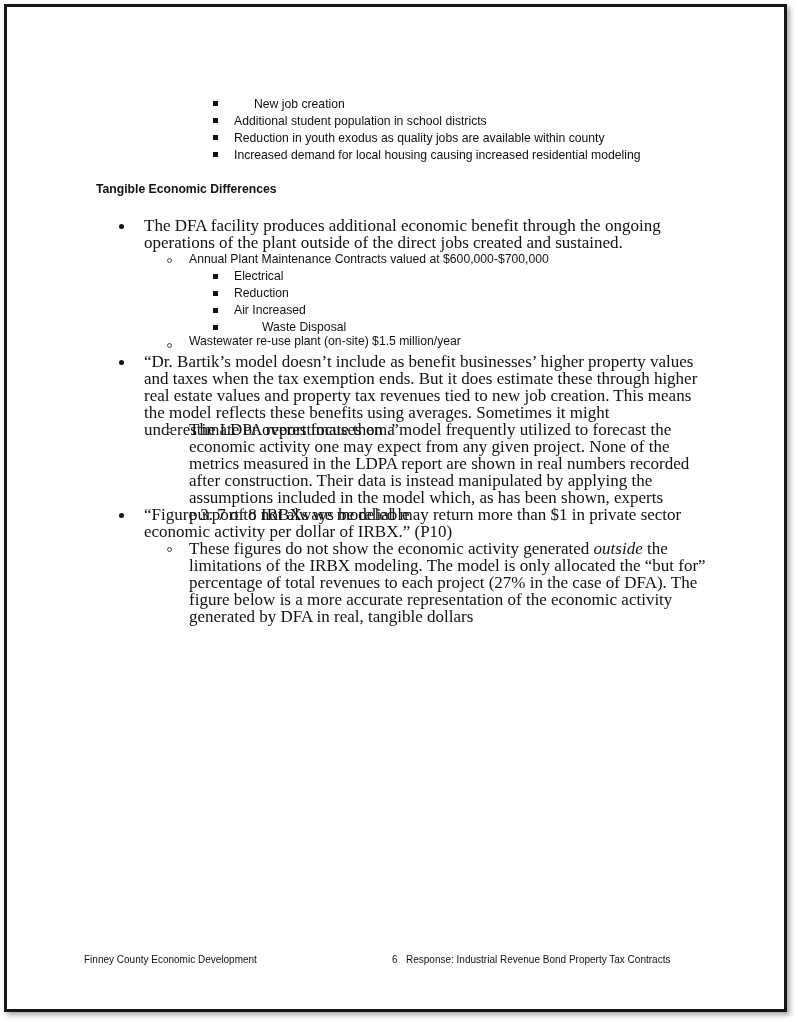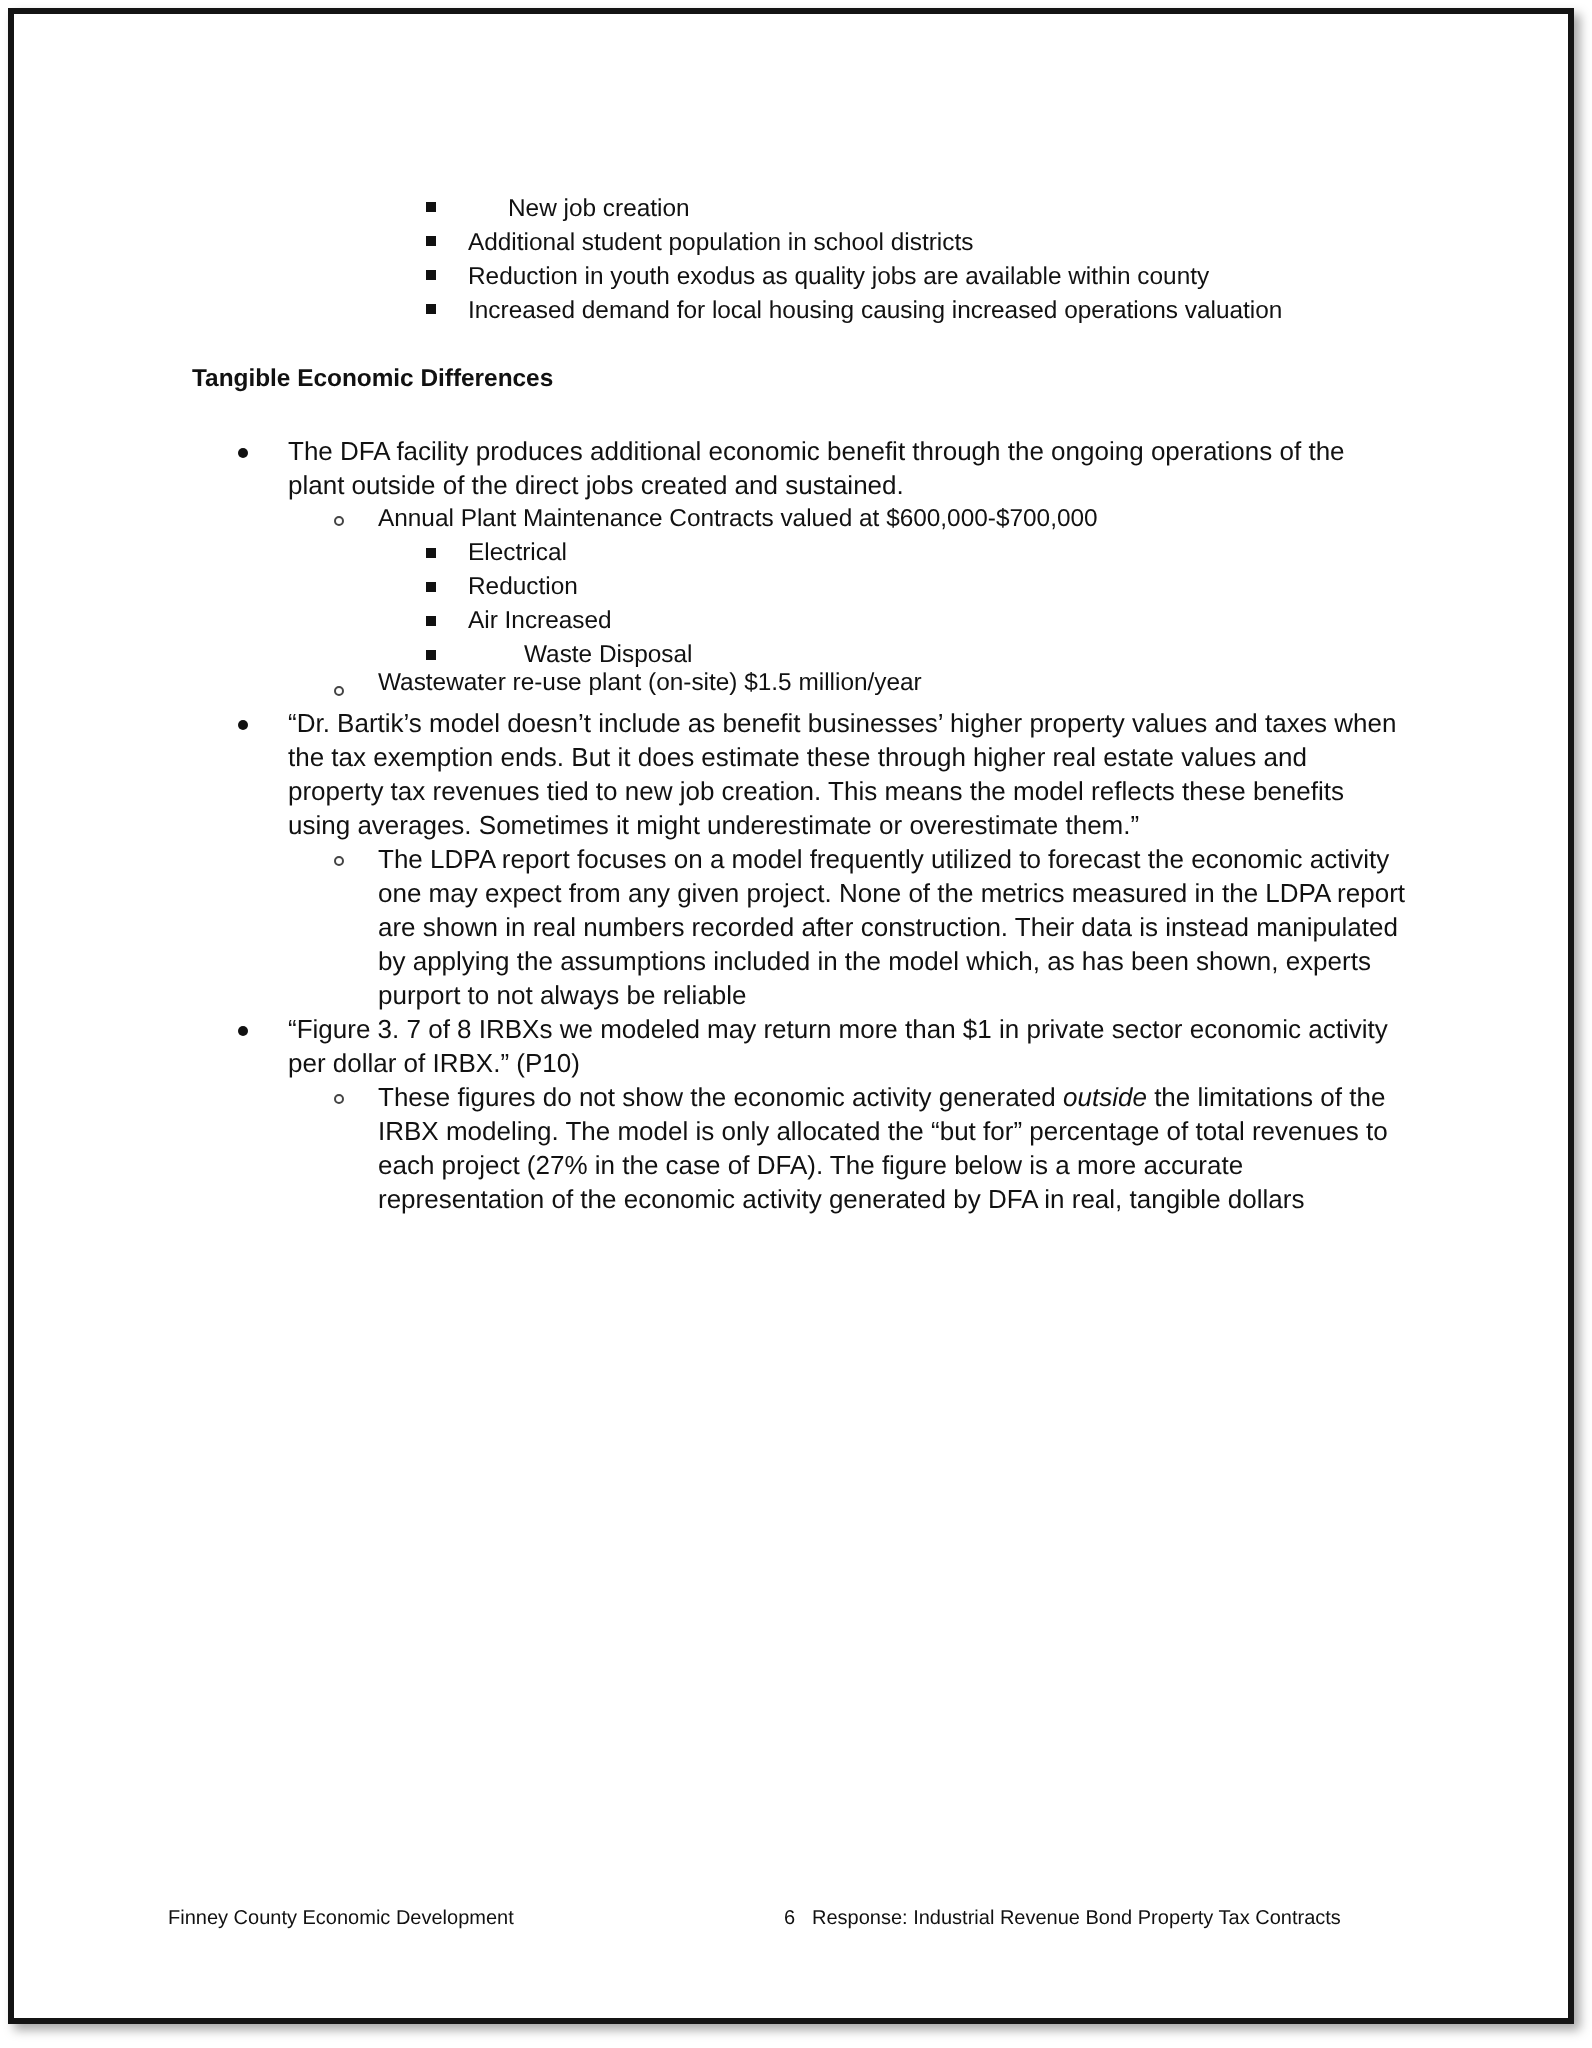--- a/index.html
+++ b/index.html
@@ -6,42 +6,42 @@
     body {
       width: 796px; height: 1024px; background: #ffffff; position: relative; overflow: hidden;
       font-family: "Liberation Sans", sans-serif; color: #111;
     }
     .page {
       position: absolute; left: 4px; top: 4px; width: 783px; height: 1008px;
       border: 3px solid #141414; box-sizing: border-box; background: #fff;
       box-shadow: 3px 3px 5px rgba(0,0,0,0.35);
     }
     .txt { position: absolute; font-size: 12.2px; line-height: 17px; white-space: nowrap; }
-    .para { position: absolute; font-size: 13px; line-height: 17px; }
+    .para { position: absolute; font-size: 17px; line-height: 17px; font-family: Liberation Serif, serif; }
     .bullet-sq { position: absolute; width: 5px; height: 5px; background: #111; }
     .bullet-dot { position: absolute; width: 5px; height: 5px; border-radius: 50%; background: #111; }
     .bullet-circ { position: absolute; width: 5px; height: 5px; border-radius: 50%; border: 1px solid #444; box-sizing: border-box; background: #fff; }
     .heading { font-weight: bold; }
     .footer { position: absolute; font-size: 10px; line-height: 12px; white-space: nowrap; color: #111; text-align: center; }
     em { font-style: italic; }
   </style>
 </head>
 <body>
 
 <div class="page"></div>
 
 <div>
   <span class="bullet-sq" style="left:213px; top:101px;"></span>
   <span class="txt" style="left:234px; top:96px;margin-left:20px;">New job creation</span>
   <span class="bullet-sq" style="left:213px; top:118px;"></span>
   <span class="txt" style="left:234px; top:113px;">Additional student population in school districts</span>
   <span class="bullet-sq" style="left:213px; top:135px;"></span>
   <span class="txt" style="left:234px; top:130px;">Reduction in youth exodus as quality jobs are available within county</span>
   <span class="bullet-sq" style="left:213px; top:152px;"></span>
-  <span class="txt" style="left:234px; top:147px;">Increased demand for local housing causing increased operations valuation</span>
+  <span class="txt" style="left:234px; top:147px;">Increased demand for local housing causing increased residential modeling</span>
 </div>
 
 <span class="txt heading" style="left:96px; top:181px;">Tangible Economic Differences</span>
 
 <span class="bullet-dot" style="left:119px; top:224px;"></span>
 <div class="para" style="left:144px; top:217px; width:560px;">The DFA facility produces additional economic benefit through the ongoing operations of the plant outside of the direct jobs created and sustained.</div>
 
 <span class="bullet-circ" style="left:167px; top:258px;"></span>
 <span class="txt" style="left:189px; top:251px;">Annual Plant Maintenance Contracts valued at $600,000-$700,000</span>
 

